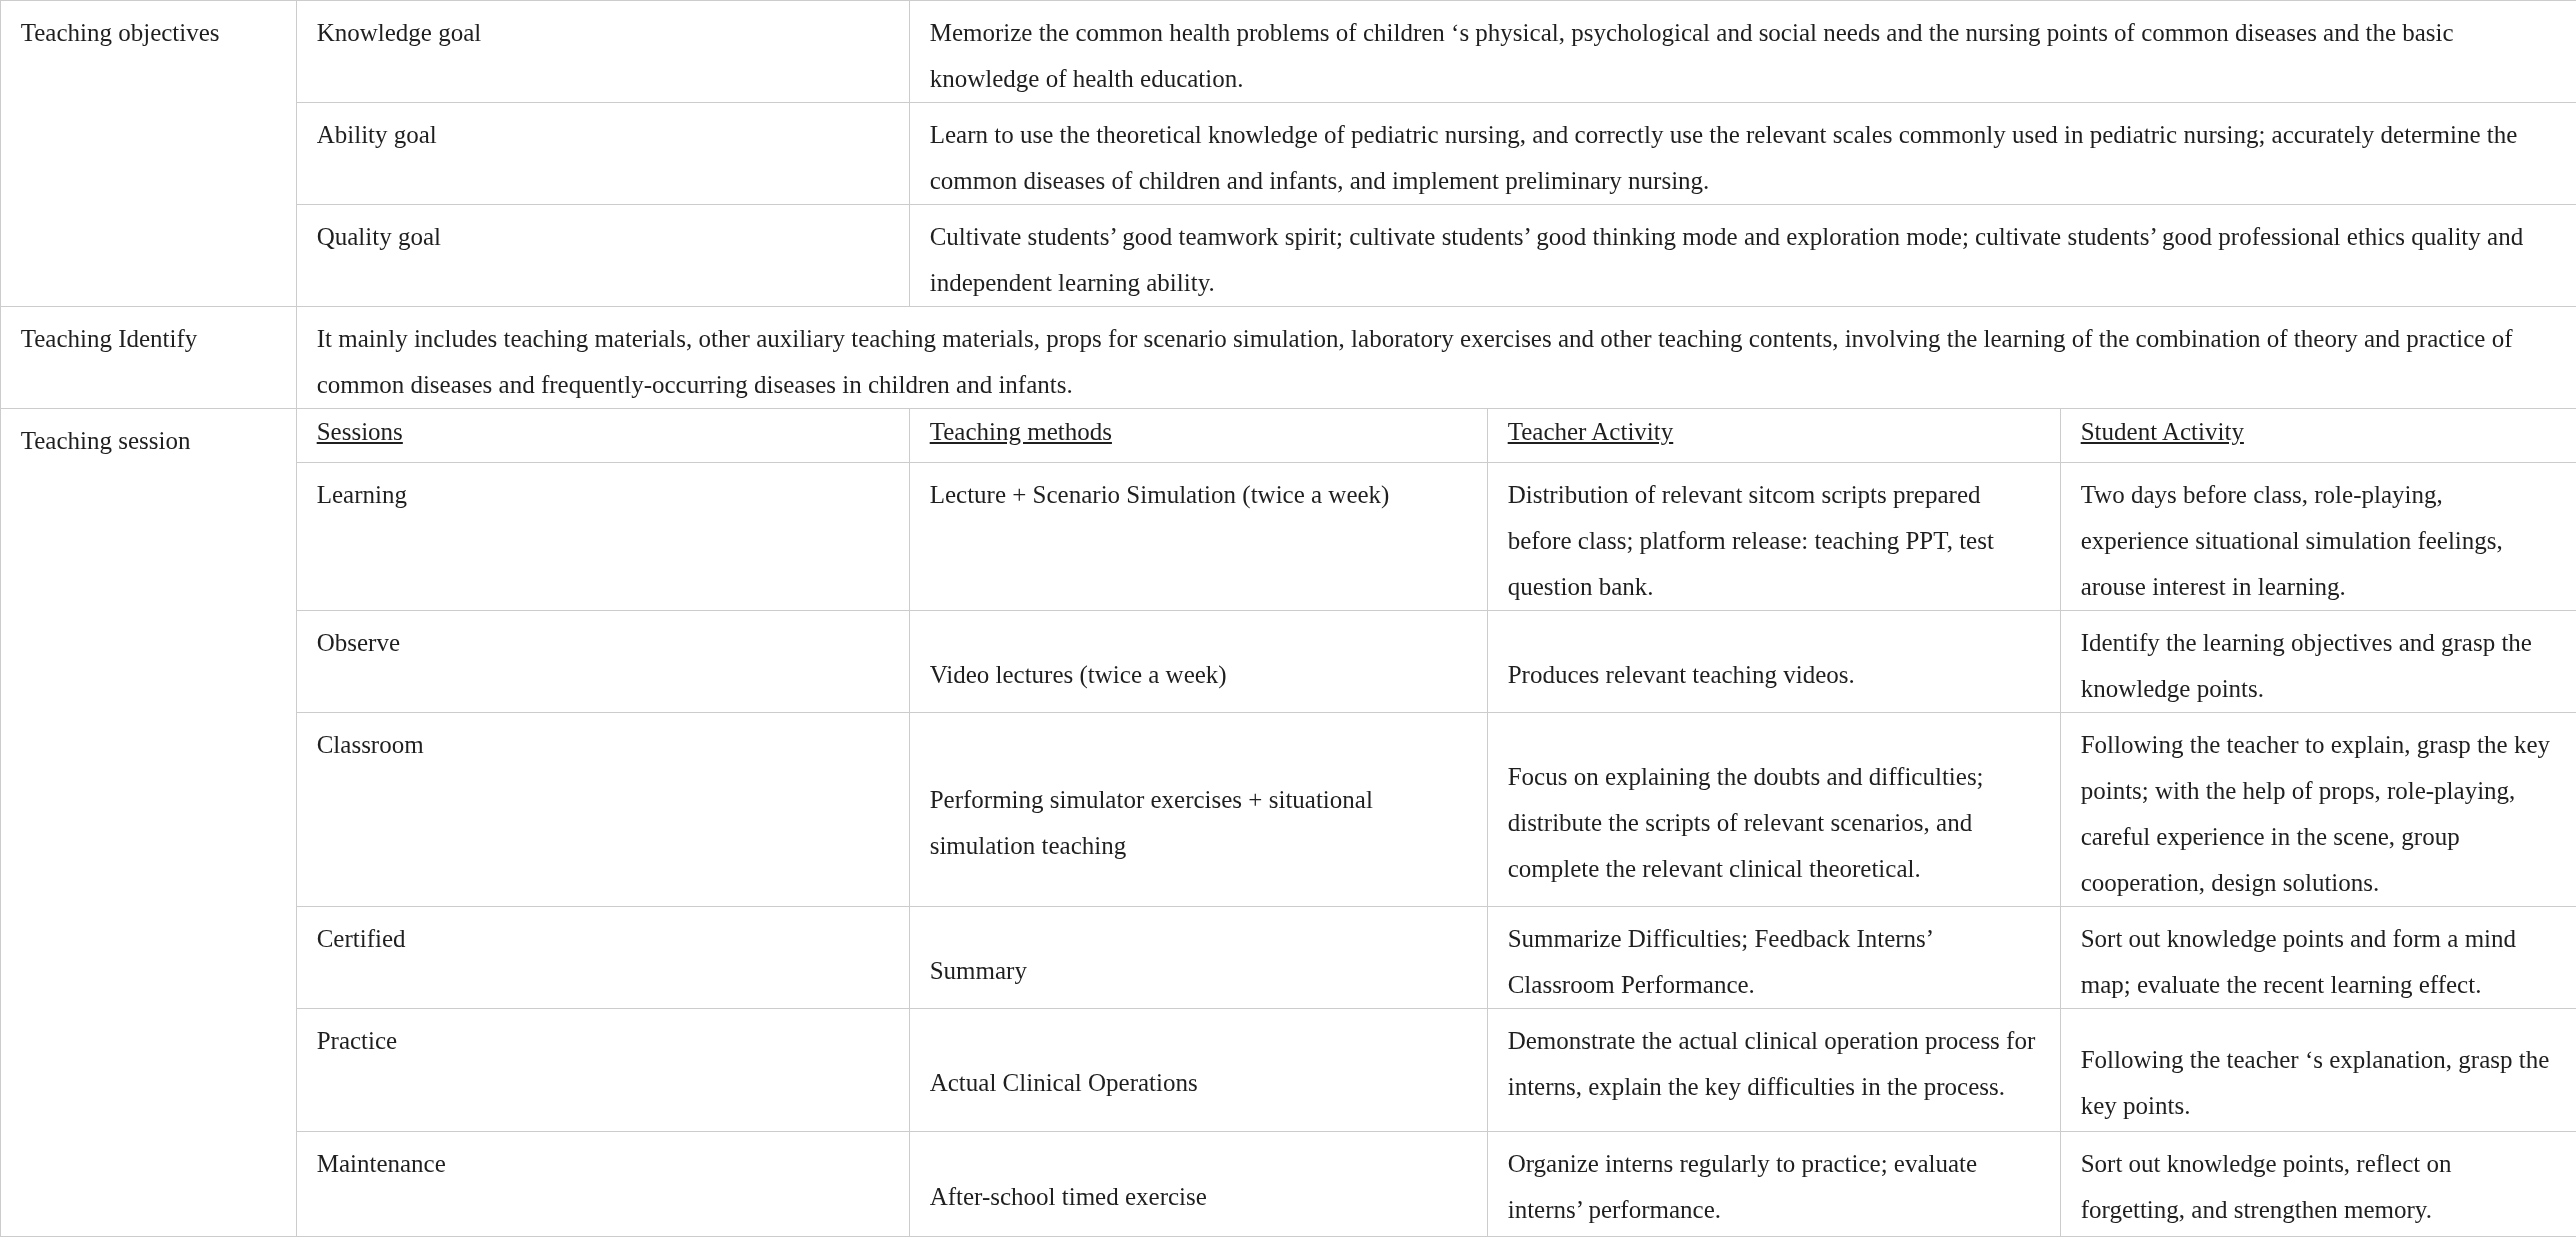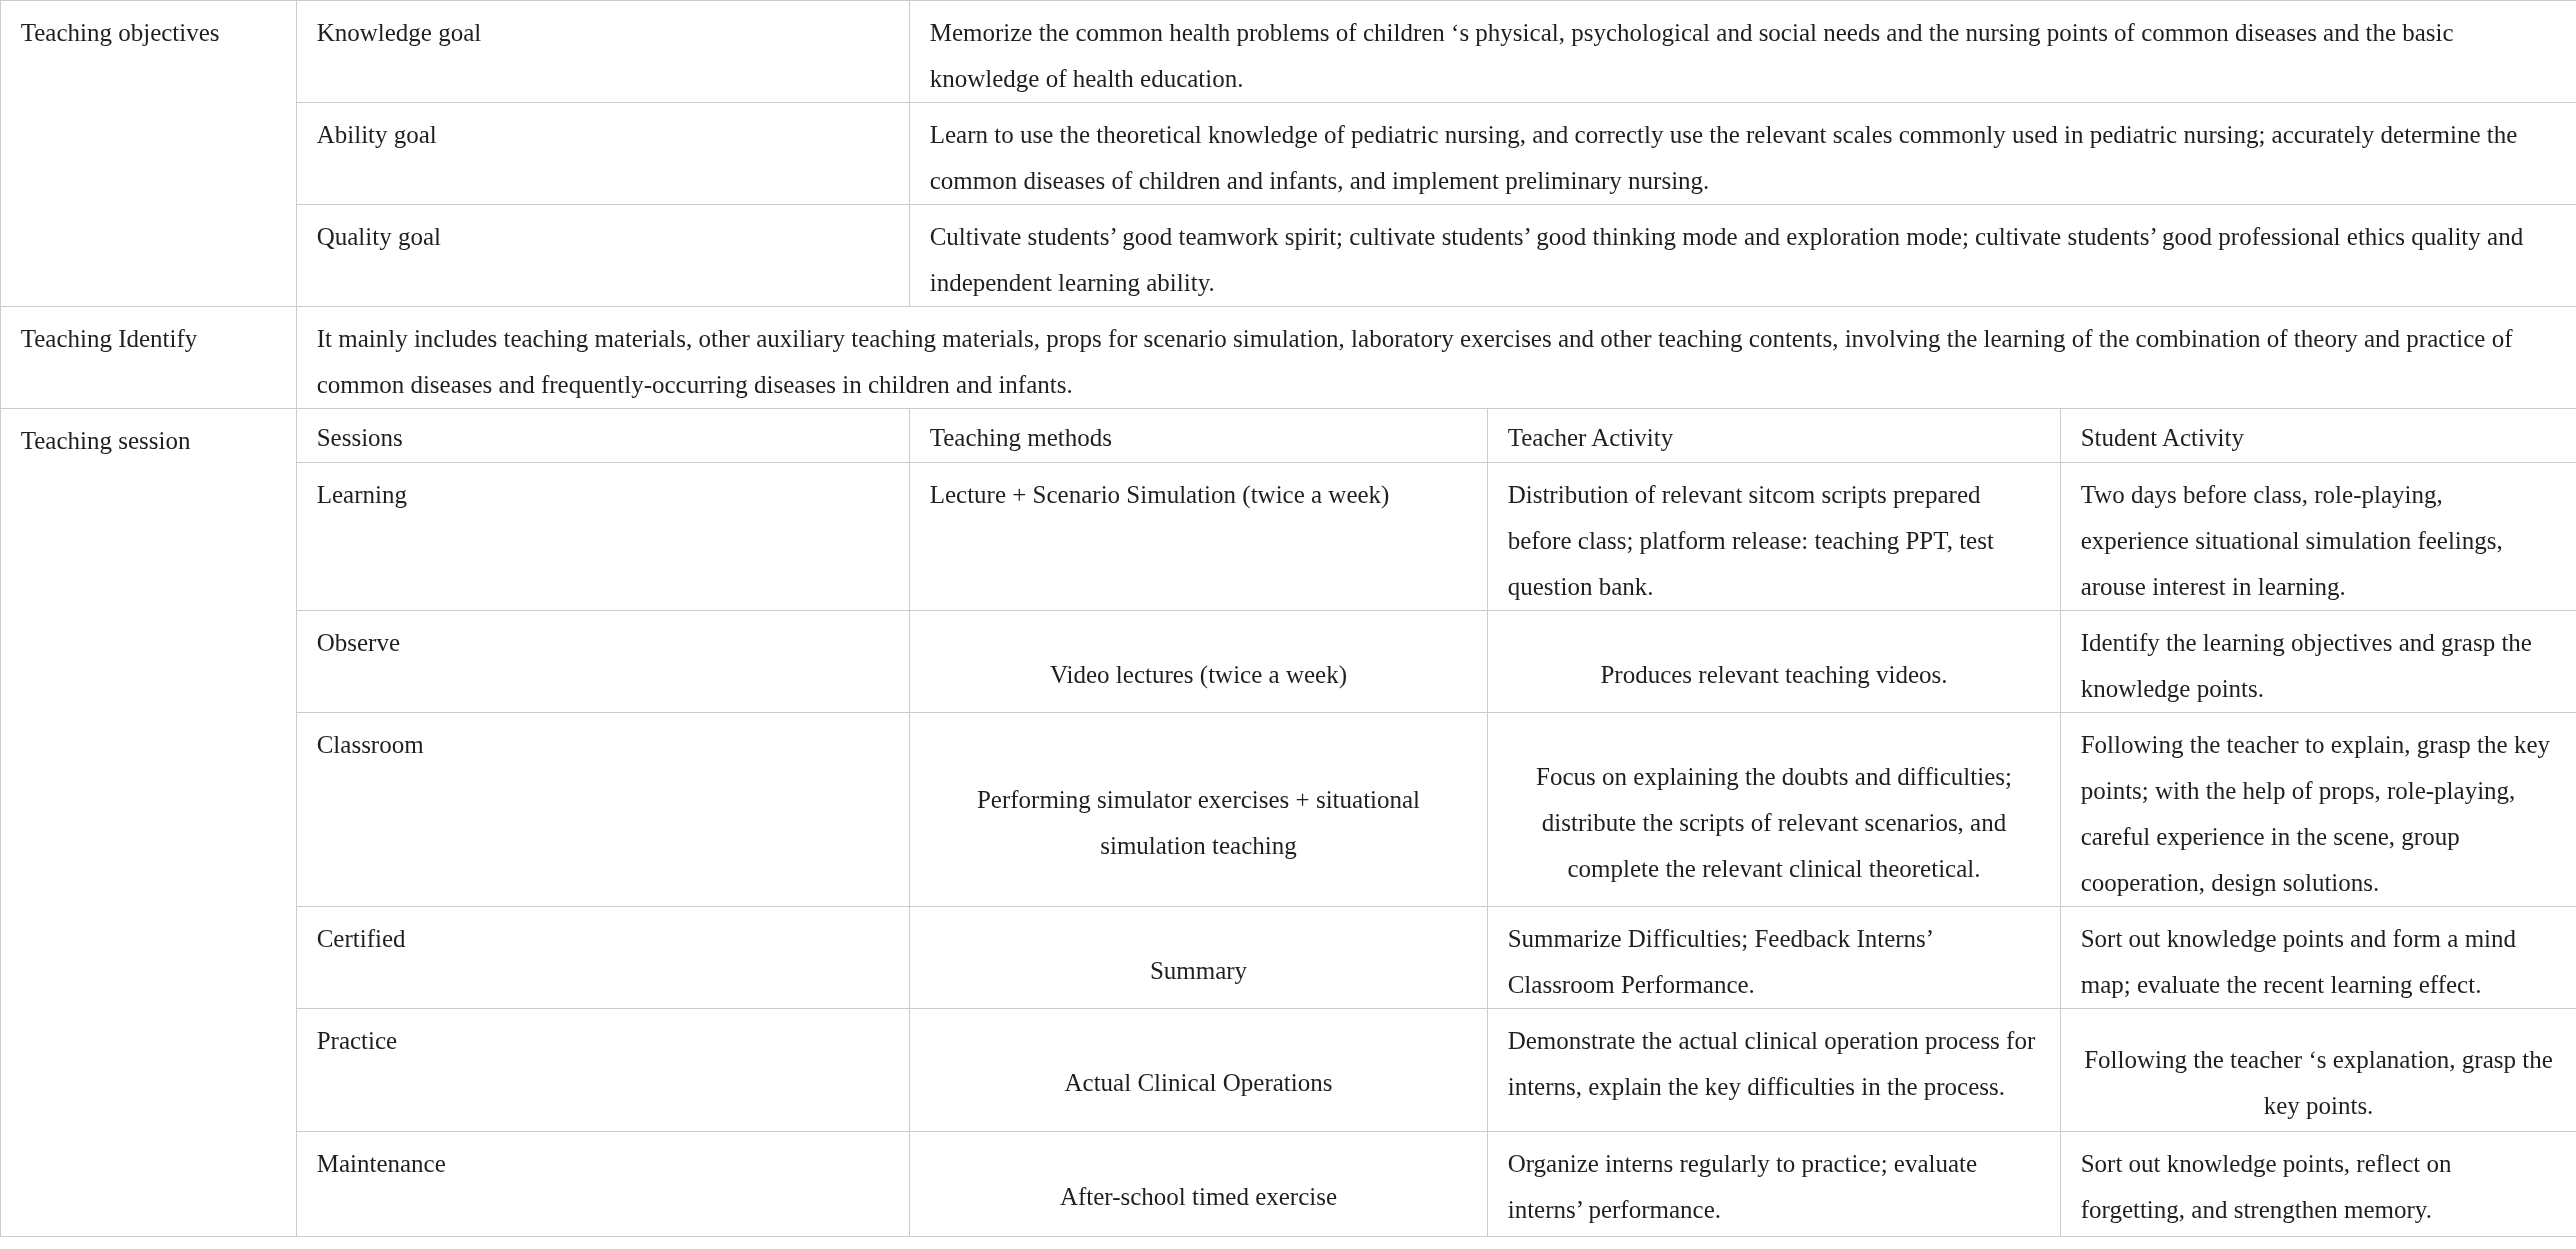--- a/index.html
+++ b/index.html
@@ -23,27 +23,26 @@
     background: #ffffff;
   }
   table.tdt td {
     border: 1.8px solid #cccccc;
     padding: 9px 19.7px 0 19.7px;
     vertical-align: top;
     word-wrap: break-word;
     margin-top: 39px;
   }
   
-  table.tdt td.hdr { padding-top: 6px; }
+  table.tdt td.hdr { padding-top: 0; text-decoration: underline; }
   
   table.tdt td.bias {
     vertical-align: middle;
     padding-top: 26px;
     padding-bottom: 0;
-    text-align: center;
   }
 </style>
 </head>
 <body>
 
 <table class="tdt">
   <colgroup>
     <col style="width:296px">
     <col style="width:613px">
     <col style="width:578px">

